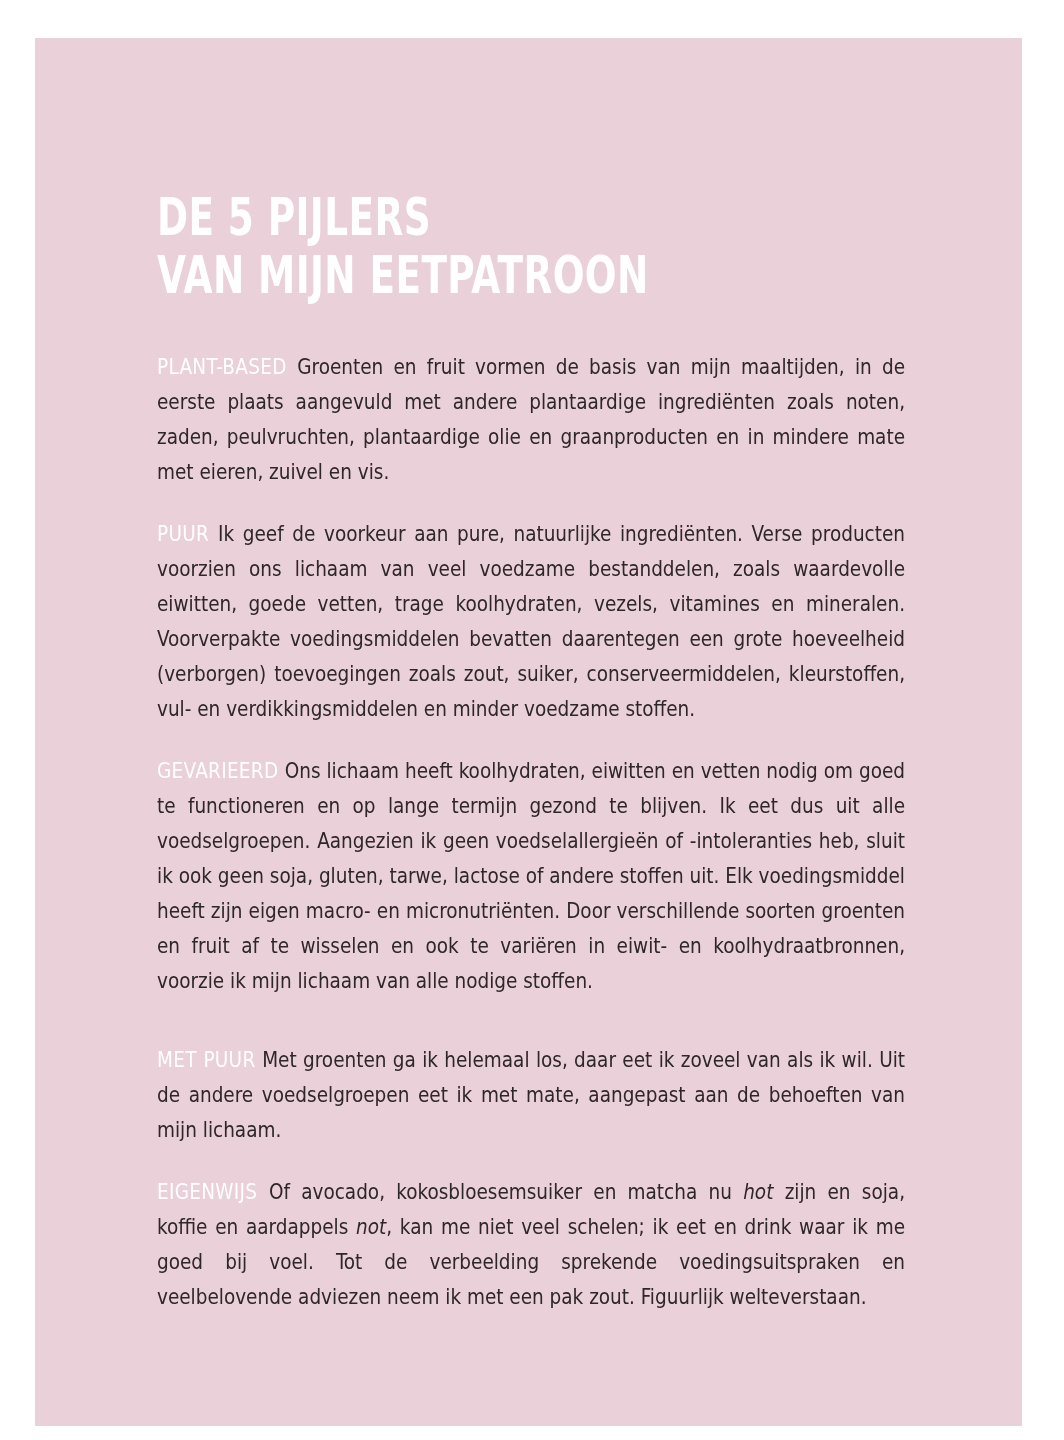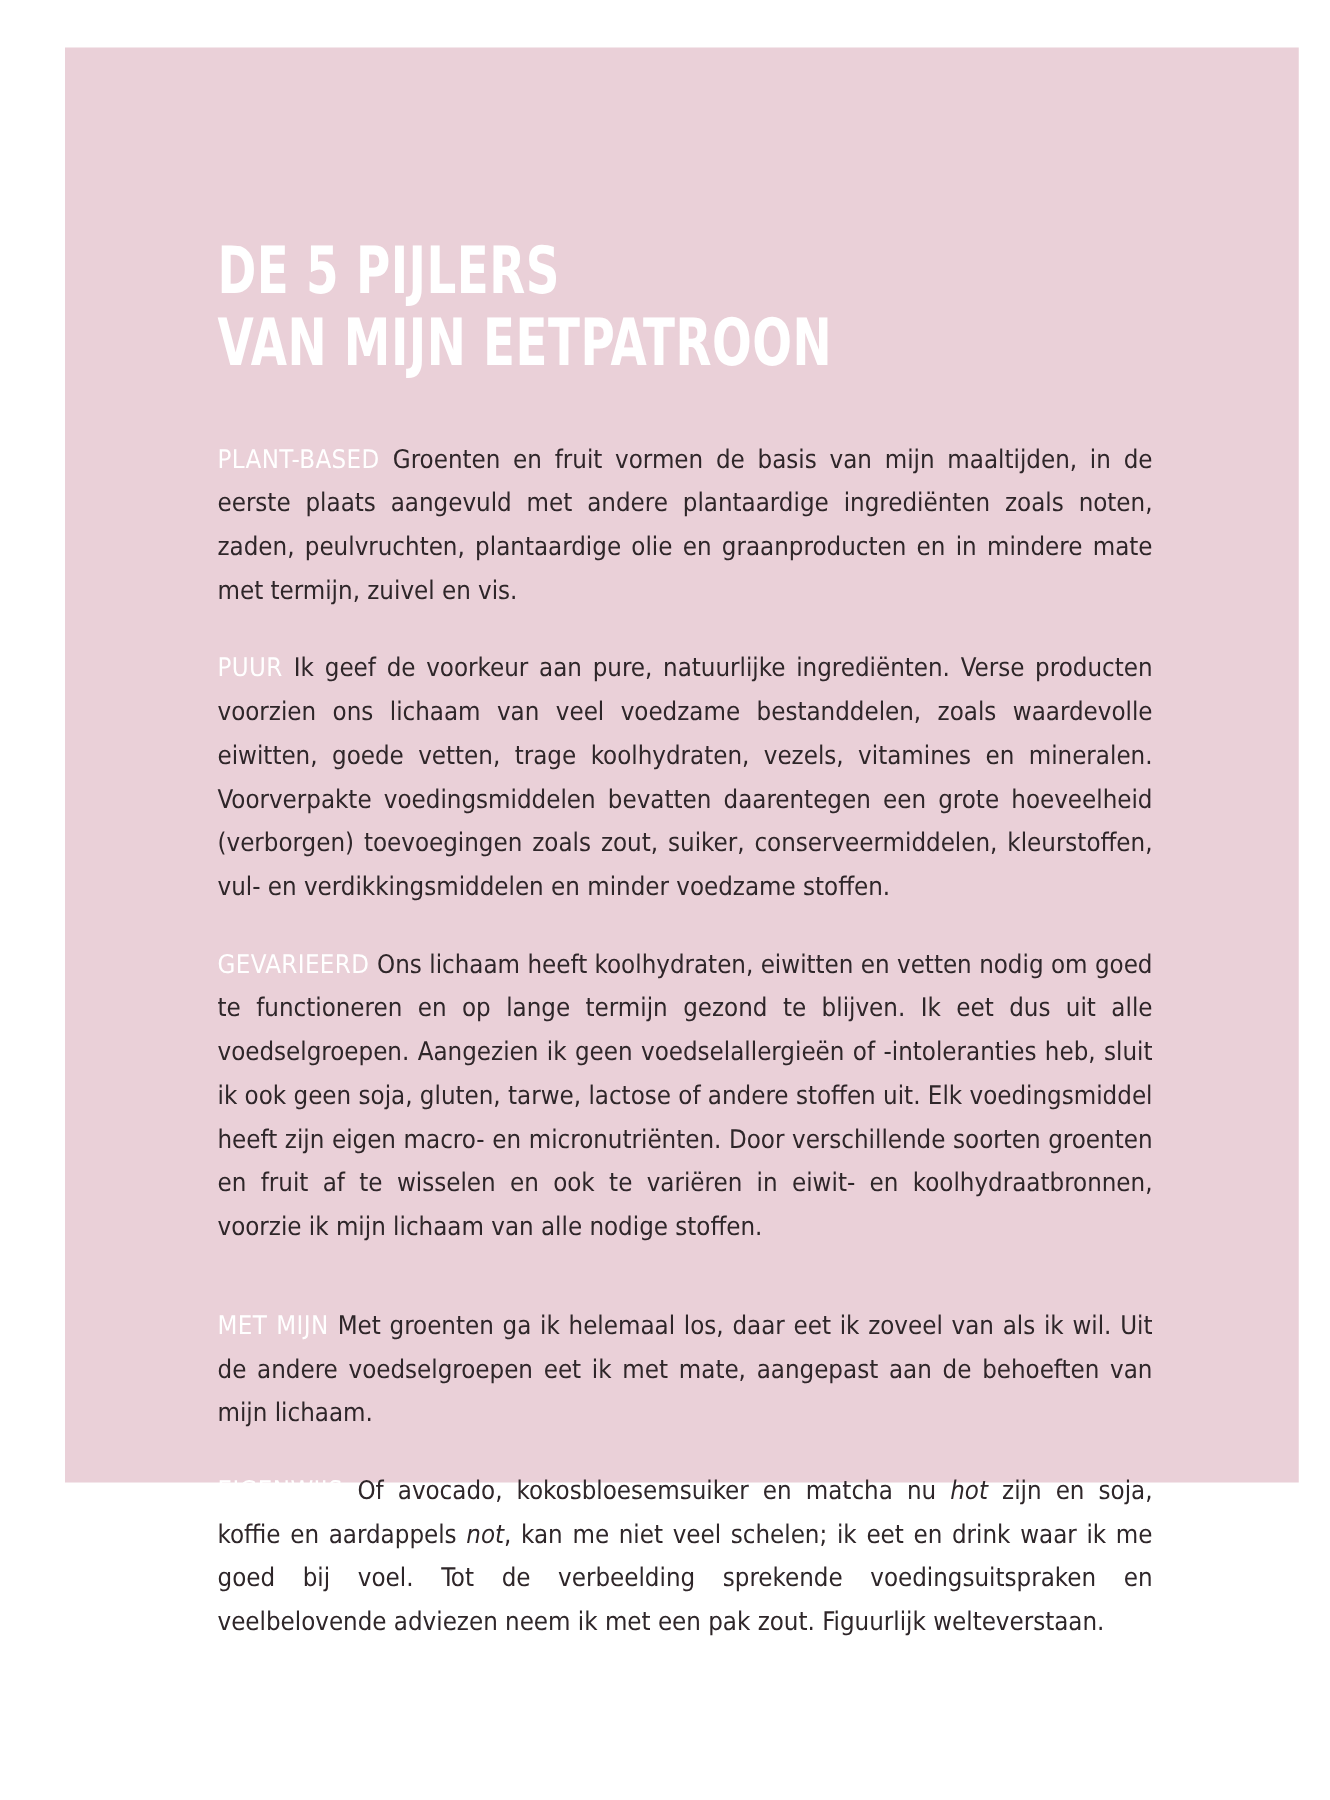--- a/index.html
+++ b/index.html
@@ -9,24 +9,24 @@
   body {
     width: 1064px;
     height: 1440px;
     background: #ffffff;
     font-family: "Liberation Sans", sans-serif;
     overflow: hidden;
   }
 
   .page {
     position: absolute;
-    left: 52px;
+    left: 35px;
     top: 38px;
     width: 987px;
-    height: 1148px;
+    height: 1388px;
     background: #ead0d8;
   }
 
   .content {
     position: absolute;
     left: 122px;
     top: 150px;
     width: 748px;
   }
 
@@ -80,33 +80,33 @@
 
 <div class="page">
   <div class="content">
 
     <h1 class="title-block">
       <span class="title-line">DE 5 PIJLERS</span>
       <span class="title-line">VAN MIJN EETPATROON</span>
     </h1>
 
     <p class="para p-plantbased">
-      <span class="label">PLANT-BASED</span><span>Groenten en fruit vormen de basis van mijn maaltijden, in de eerste plaats aangevuld met andere plantaardige ingrediënten zoals noten, zaden, peulvruchten, plantaardige olie en graanproducten en in mindere mate met termijn, zuivel en vis.</span>
+      <span class="label">PLANT-BASED</span><span>Groenten en fruit vormen de basis van mijn maaltijden, in de eerste plaats aangevuld met andere plantaardige ingrediënten zoals noten, zaden, peulvruchten, plantaardige olie en graanproducten en in mindere mate met eieren, zuivel en vis.</span>
     </p>
 
     <p class="para p-puur">
       <span class="label">PUUR</span><span>Ik geef de voorkeur aan pure, natuurlijke ingrediënten. Verse producten voorzien ons lichaam van veel voedzame bestanddelen, zoals waardevolle eiwitten, goede vetten, trage koolhydraten, vezels, vitamines en mineralen. Voorverpakte voedingsmiddelen bevatten daarentegen een grote hoeveelheid (verborgen) toevoegingen zoals zout, suiker, conserveermiddelen, kleurstoffen, vul- en verdikkingsmiddelen en minder voedzame stoffen.</span>
     </p>
 
     <p class="para p-gevarieerd">
       <span class="label">GEVARIEERD</span><span>Ons lichaam heeft koolhydraten, eiwitten en vetten nodig om goed te functioneren en op lange termijn gezond te blijven. Ik eet dus uit alle voedselgroepen. Aangezien ik geen voedselallergieën of -intoleranties heb, sluit ik ook geen soja, gluten, tarwe, lactose of andere stoffen uit. Elk voedingsmiddel heeft zijn eigen macro- en micronutriënten. Door verschillende soorten groenten en fruit af te wisselen en ook te variëren in eiwit- en koolhydraatbronnen, voorzie ik mijn lichaam van alle nodige stoffen.</span>
     </p>
 
     <p class="para p-metmate">
-      <span class="label">MET MIJN</span><span>Met groenten ga ik helemaal los, daar eet ik zoveel van als ik wil. Uit de andere voedselgroepen eet ik met mate, aangepast aan de behoeften van mijn lichaam.</span>
+      <span class="label">MET PUUR</span><span>Met groenten ga ik helemaal los, daar eet ik zoveel van als ik wil. Uit de andere voedselgroepen eet ik met mate, aangepast aan de behoeften van mijn lichaam.</span>
     </p>
 
     <p class="para p-eigenwijs">
       <span class="label">EIGENWIJS</span><span>Of avocado, kokosbloesemsuiker en matcha nu </span><span class="italic">hot</span><span> zijn en soja, koffie en aardappels </span><span class="italic">not</span><span>, kan me niet veel schelen; ik eet en drink waar ik me goed bij voel. Tot de verbeelding sprekende voedingsuitspraken en veelbelovende adviezen neem ik met een pak zout. Figuurlijk welteverstaan.</span>
     </p>
 
   </div>
 </div>
 
 </body></html>

